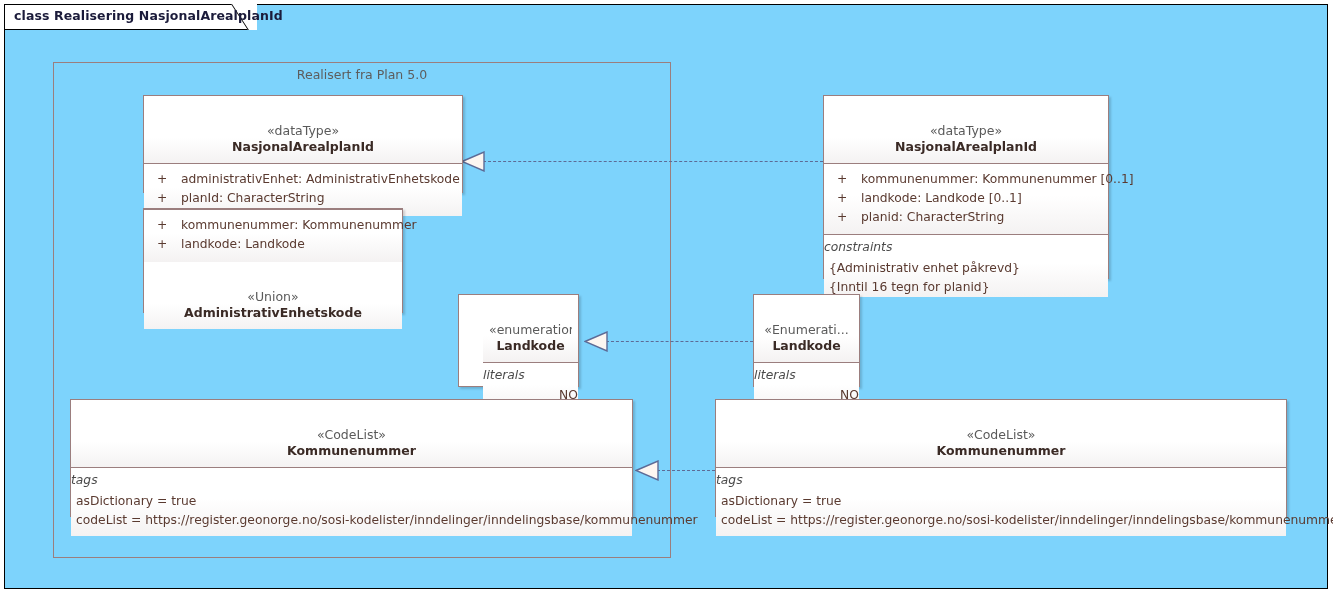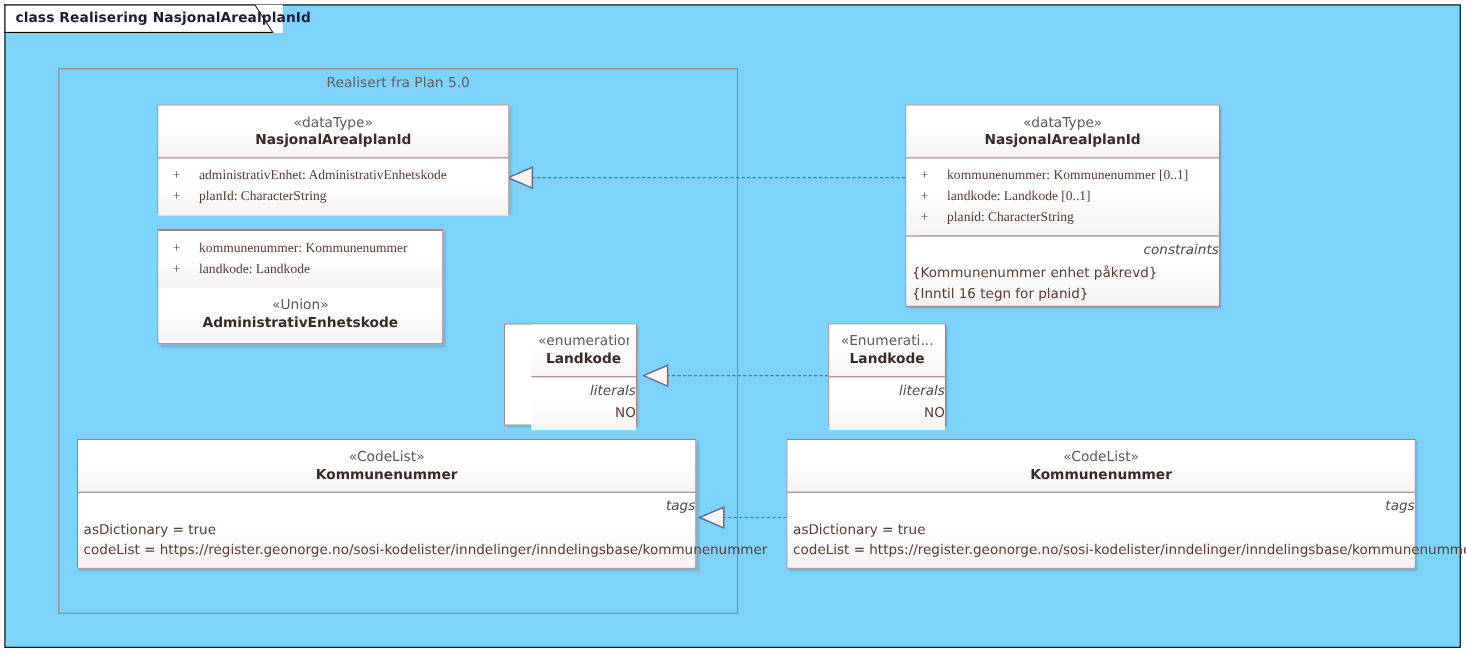--- a/index.html
+++ b/index.html
@@ -79,47 +79,48 @@
     box-sizing:border-box;
     background:linear-gradient(to bottom,#ffffff 0%,#ffffff 45%,#f4f2f2 100%);
   }
   .uml .comp-div{ border-top:1px solid #9b7e7e; }
 
   .head{
     padding:7px 6px 8px 6px;
     text-align:center;
     line-height:1.28;
     background:linear-gradient(to bottom,#ffffff 0%,#ffffff 55%,#f7f5f5 100%);
+    margin-top:20px;
   }
   .stereo{
     display:block;
     font-size:12.5px;color:#5a5a5a;
     white-space:nowrap;overflow:hidden;
   }
   .cname{
     display:block;
     font-size:12.5px;font-weight:bold;color:#3a2a25;
     white-space:nowrap;
   }
 
-  .attrs{ padding:6px 4px 8px 4px;font-family:Liberation Serif, serif; }
+  .attrs{ padding:6px 4px 8px 4px; }
   .attr-row{
     display:block;
     font-size:12.3px;color:#5a3a30;
     line-height:1.53;
     white-space:nowrap;
   }
   .attr-row .vis{
     display:inline-block;width:24px;
     text-align:left;padding-left:9px;
     color:#5a3a30;
   }
 
   .comp-label{
-    display:block;text-align:right;
+    display:block;text-align:left;
     font-size:12.3px;font-style:italic;color:#4a4a4a;
     padding:5px 0 3px 0;
     line-height:1.3;
   }
   .plain-row{
     display:block;
     font-size:12.3px;color:#5a3a30;
     line-height:1.52;
     padding-left:5px;
     white-space:nowrap;
@@ -226,21 +227,21 @@
       <span class="stereo">«dataType»</span>
       <span class="cname">NasjonalArealplanId</span>
     </div>
     <div class="compartment comp-div attrs">
       <span class="attr-row"><span class="vis">+</span><span>kommunenummer: Kommunenummer [0..1]</span></span>
       <span class="attr-row"><span class="vis">+</span><span>landkode: Landkode [0..1]</span></span>
       <span class="attr-row"><span class="vis">+</span><span>planid: CharacterString</span></span>
     </div>
     <div class="compartment comp-div">
       <span class="comp-label">constraints</span>
-      <span class="plain-row">{Kommunenummer enhet påkrevd}</span>
+      <span class="plain-row">{Administrativ enhet påkrevd}</span>
       <span class="plain-row">{Inntil 16 tegn for planid}</span>
     </div>
   </div>
 
   <div class="uml" style="left:748px;top:289px;width:107px;height:93px;">
     <div class="compartment head">
       <span class="stereo">«Enumerati...</span>
       <span class="cname">Landkode</span>
     </div>
     <div class="compartment comp-div">

